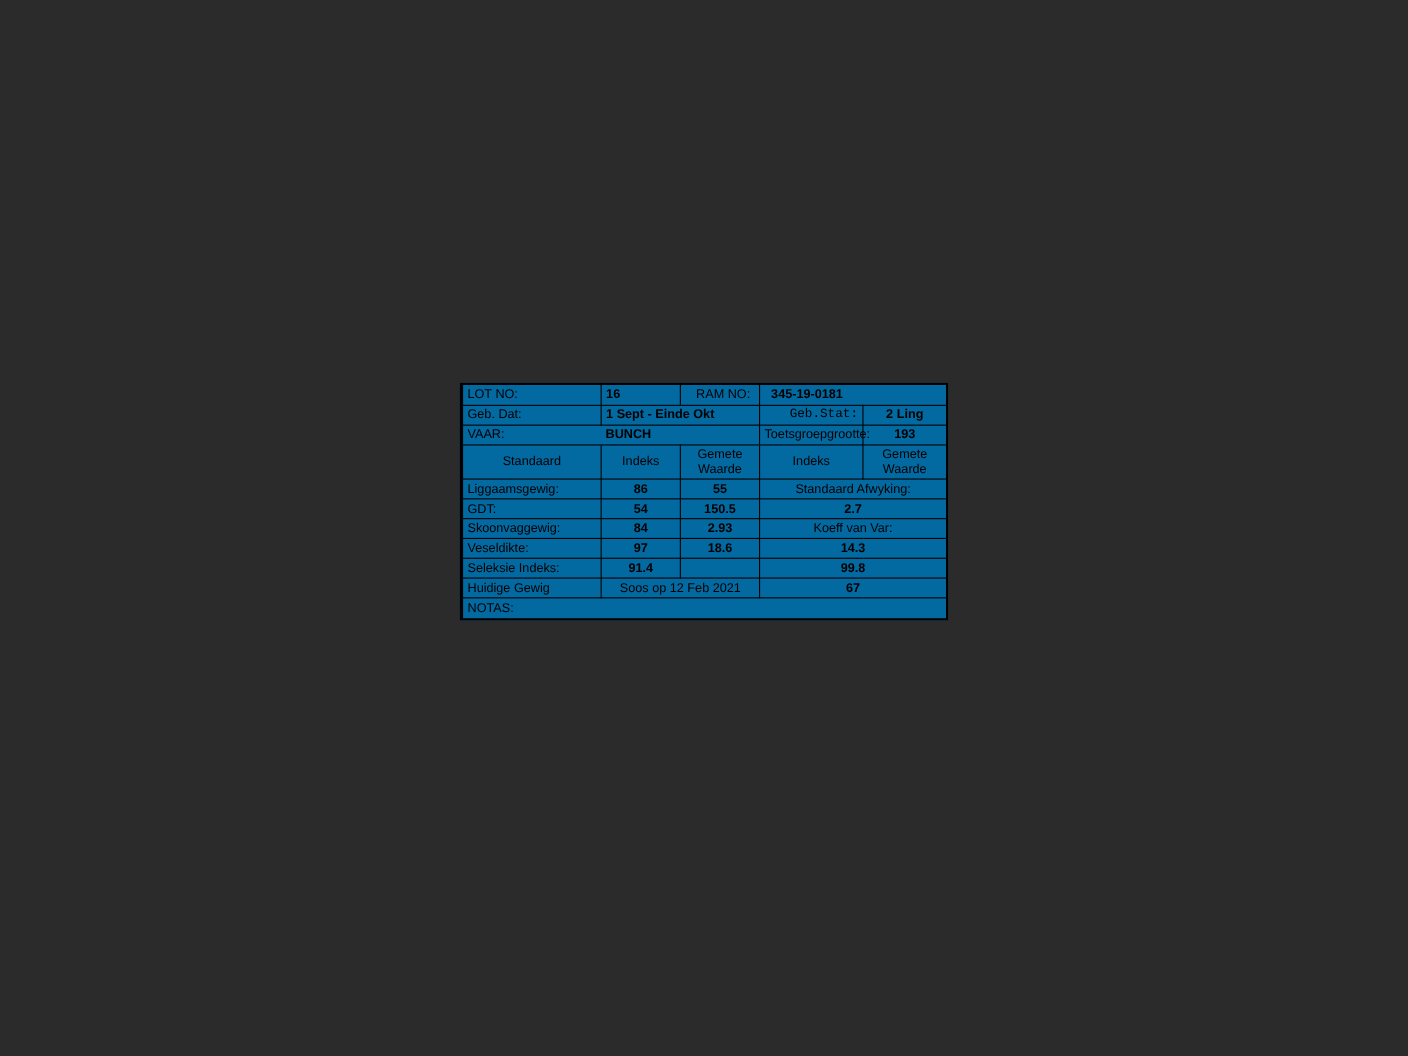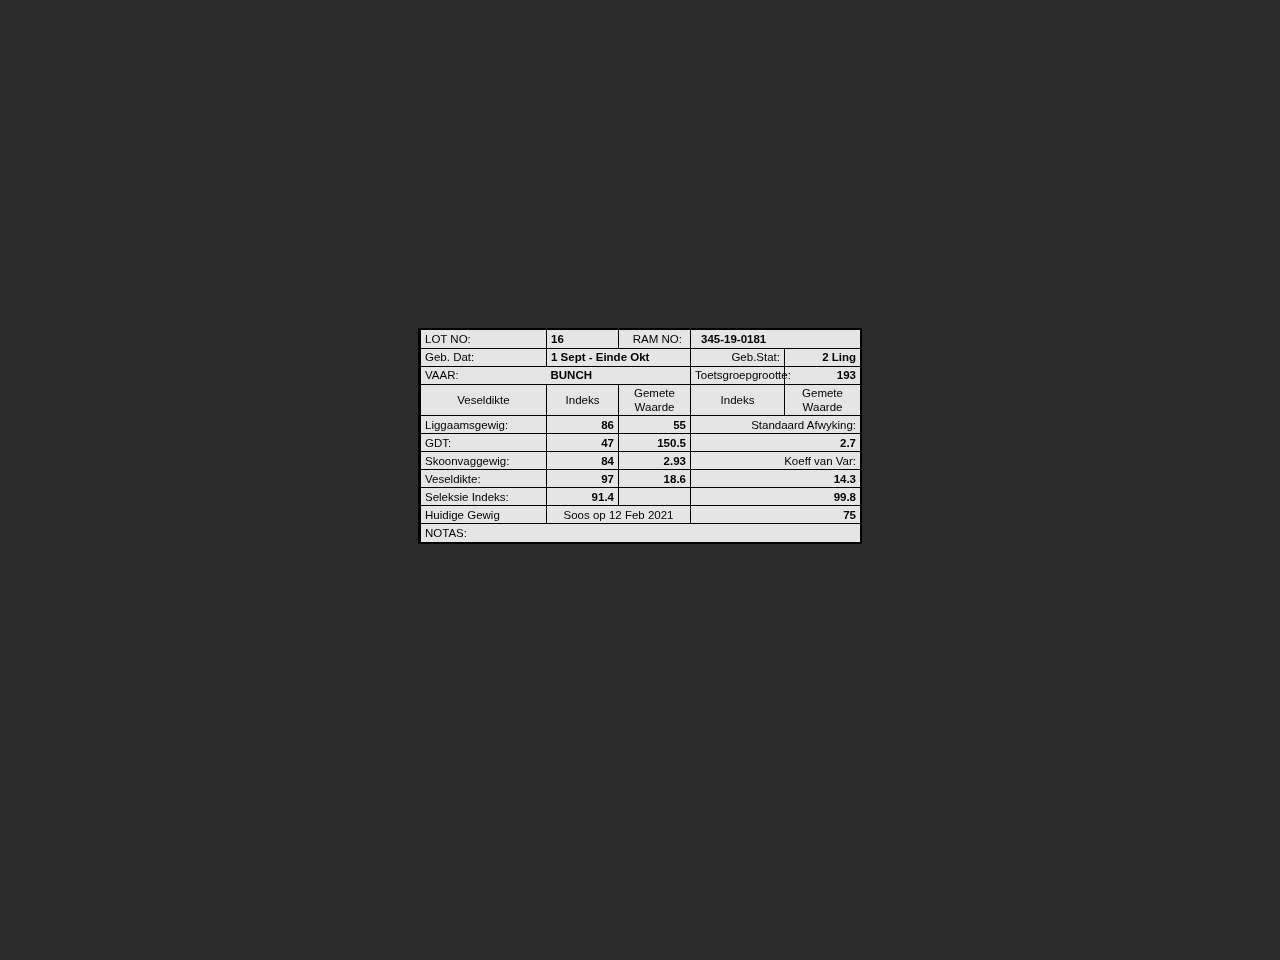--- a/index.html
+++ b/index.html
@@ -10,23 +10,23 @@
     width: 1280px;
     height: 960px;
     background: #2b2b2b;
     font-family: "Liberation Sans", sans-serif;
     overflow: hidden;
   }
 
   #card {
     position: absolute;
     left: 418px;
-    top: 328px;
+    top: 348px;
     width: 444px;
-    background: #e5e5e5;
+    background: #0369a1;
     border: 2px solid #000000;
     box-sizing: border-box;
     color: #000000;
   }
 
   table.sheet {
     border-collapse: collapse;
     width: 100%;
     table-layout: fixed;
     font-size: 11.5px;
@@ -34,21 +34,21 @@
   table.sheet td {
     border: 1px solid #000000;
     padding: 1px 4px;
     vertical-align: middle;
     line-height: 1.25;
     height: 18px;
     box-sizing: border-box;
   }
 
   .b { font-weight: bold; }
-  .c { text-align: right; }
+  .c { text-align: center; }
   .l { text-align: left; }
 
   .hdr-cell {
     text-align: center;
     height: 38px;
     line-height: 1.15;
     font-size: 11.5px;
   }
 
   .notas {
@@ -80,49 +80,49 @@
         <tr class="inforow toprow-first">
       <td class="l" style="border-top:none;">LOT NO:</td>
       <td class="l b" style="border-top:none;margin-left:10px;">16</td>
       <td class="l" style="border-top:none; text-align:right; padding-right:8px;">RAM NO:</td>
       <td class="l b" colspan="2" style="border-top:none; padding-left:10px;">345-19-0181</td>
     </tr>
 
     <tr class="inforow">
       <td class="l" style="border-top:none;">Geb. Dat:</td>
       <td class="l b" colspan="2" style="border-top:none;">1 Sept - Einde Okt</td>
-      <td class="l" style="border-top:none; text-align:right; padding-right:4px;">Geb.Stat:</td>
+      <td class="l" style="border-top:none; text-align:right; padding-right:4px;font-family:Liberation Mono, monospace;">Geb.Stat:</td>
       <td class="c b" style="border-top:none;">2 Ling</td>
     </tr>
 
     <tr>
       <td class="l" style="border-right:none;">VAAR:</td>
       <td class="l b" colspan="2" style="border-left:none; border-right:none;">BUNCH</td>
       <td class="l" style="text-align:right; padding-right:4px;">Toetsgroepgrootte:</td>
       <td class="c b">193</td>
     </tr>
 
     <tr>
-      <td class="hdr-cell">Veseldikte</td>
+      <td class="hdr-cell">Standaard</td>
       <td class="hdr-cell">Indeks</td>
       <td class="hdr-cell">Gemete Waarde</td>
       <td class="hdr-cell">Indeks</td>
       <td class="hdr-cell">Gemete Waarde</td>
     </tr>
 
     <tr>
       <td class="l">Liggaamsgewig:</td>
       <td class="c b">86</td>
       <td class="c b">55</td>
       <td class="c" colspan="2">Standaard Afwyking:</td>
     </tr>
 
     <tr>
       <td class="l">GDT:</td>
-      <td class="c b">47</td>
+      <td class="c b">54</td>
       <td class="c b">150.5</td>
       <td class="c b" colspan="2">2.7</td>
     </tr>
 
     <tr>
       <td class="l">Skoonvaggewig:</td>
       <td class="c b">84</td>
       <td class="c b">2.93</td>
       <td class="c" colspan="2">Koeff van Var:</td>
     </tr>
@@ -138,21 +138,21 @@
     <tr>
       <td class="l">Seleksie Indeks:</td>
       <td class="c b">91.4</td>
       <td class="c b"></td>
       <td class="c b" colspan="2">99.8</td>
     </tr>
 
     <tr>
       <td class="l">Huidige Gewig</td>
       <td class="gewig-mid" colspan="2">Soos op 12 Feb 2021</td>
-      <td class="c b" colspan="2">75</td>
+      <td class="c b" colspan="2">67</td>
     </tr>
 
     <tr>
       <td class="notas l" colspan="5" style="border-bottom:none;">NOTAS:</td>
     </tr>
   </tbody>
     </table>
 </div>
 
 </body></html>

